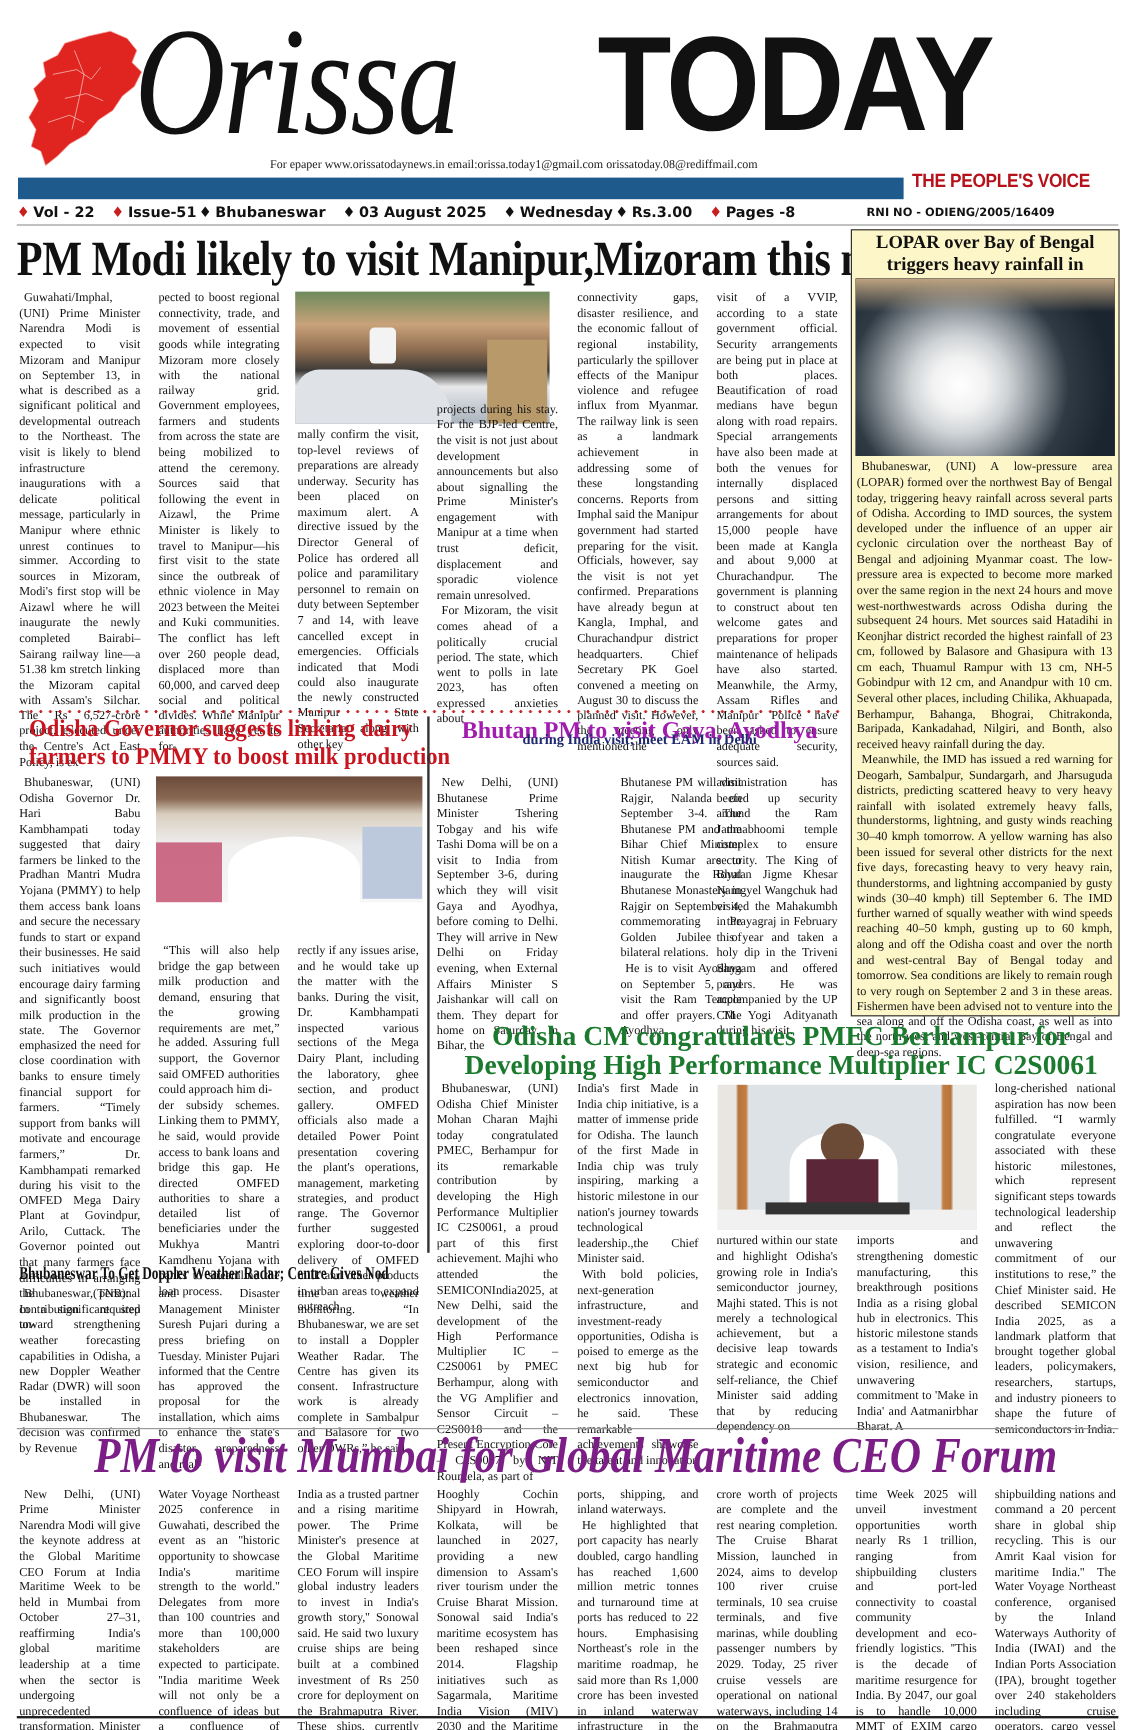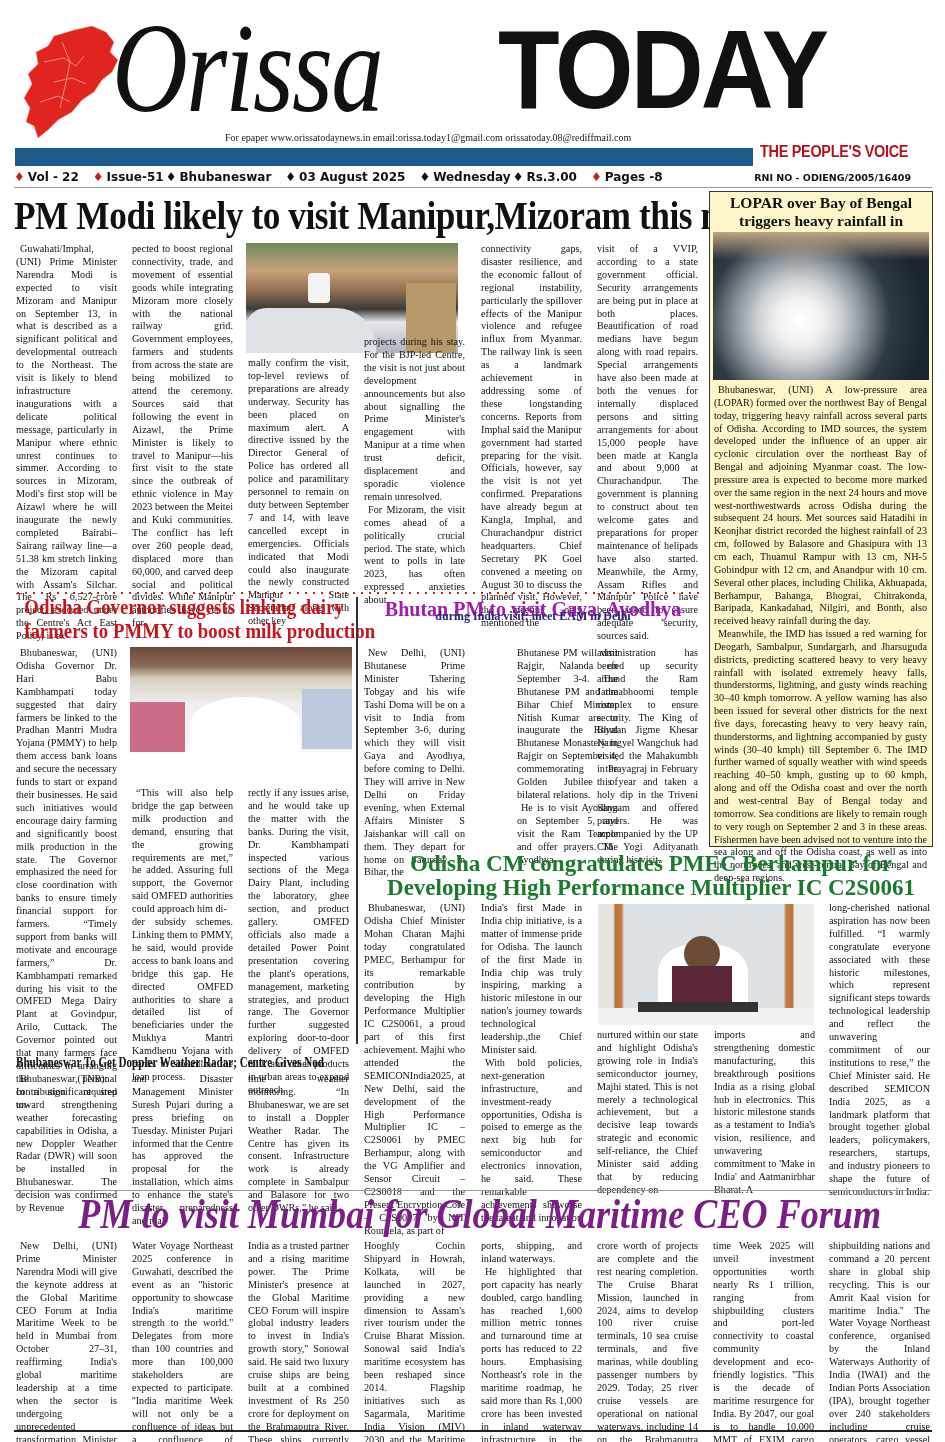--- a/index.html
+++ b/index.html
@@ -8,21 +8,21 @@
 
 .map{left:14px;top:22px;width:160px;height:120px}
 .logo-orissa{left:112px;top:8px;font-family:"Liberation Serif",serif;font-style:italic;font-size:128px;line-height:120px;letter-spacing:-2px;color:#111;transform:scaleX(0.82);transform-origin:left top}
 .logo-today{left:498px;top:12px;font-family:"Liberation Sans",sans-serif;font-weight:bold;font-size:112px;line-height:116px;letter-spacing:-3px;color:#111;transform:scaleX(0.9);transform-origin:left top}
 .contact{left:225px;top:132px;font-size:10px;color:#222}
 .bluebar{left:15px;top:148px;width:738px;height:18px;background:#1e5a8c}
 .slogan{left:760px;top:143px;font-family:"Liberation Sans",sans-serif;font-weight:bold;font-size:16px;color:#b5121b;letter-spacing:-0.3px;transform:scaleX(0.9);transform-origin:left top}
 .infoline{left:14px;top:168px;width:925px;height:18px;font-family:"DejaVu Sans",sans-serif;font-size:12px;font-weight:bold;display:flex;align-items:center;white-space:nowrap}
 .infoline span{margin-right:14px}
 .infoline .dot{color:#c81e1e;margin-right:3px}
-.infoline .rni{font-size:9.5px;margin-left:auto;margin-right:28px}
+.infoline .rni{font-size:9.5px;margin-left:auto;margin-right:60px}
 .hr-grey{left:14px;top:187px;width:918px;height:1px;background:#999}
 
 .col{position:absolute;font-size:10.2px;line-height:12.9px;text-align:justify;hyphens:auto;color:#111}
 .col p{text-indent:4px}
 .col p+p{margin-top:0}
 .hl{position:absolute;font-weight:bold;text-align:center;white-space:nowrap}
 .photo{position:absolute;overflow:hidden}
 .vrule{position:absolute;width:2px;background:#333}
 .dotted{position:absolute;height:4px;background-image:radial-gradient(circle,#c81e1e 1.1px,transparent 1.4px);background-size:8px 4px}
 .box{position:absolute;background:#fdf6c8;border:1.5px solid #333}

